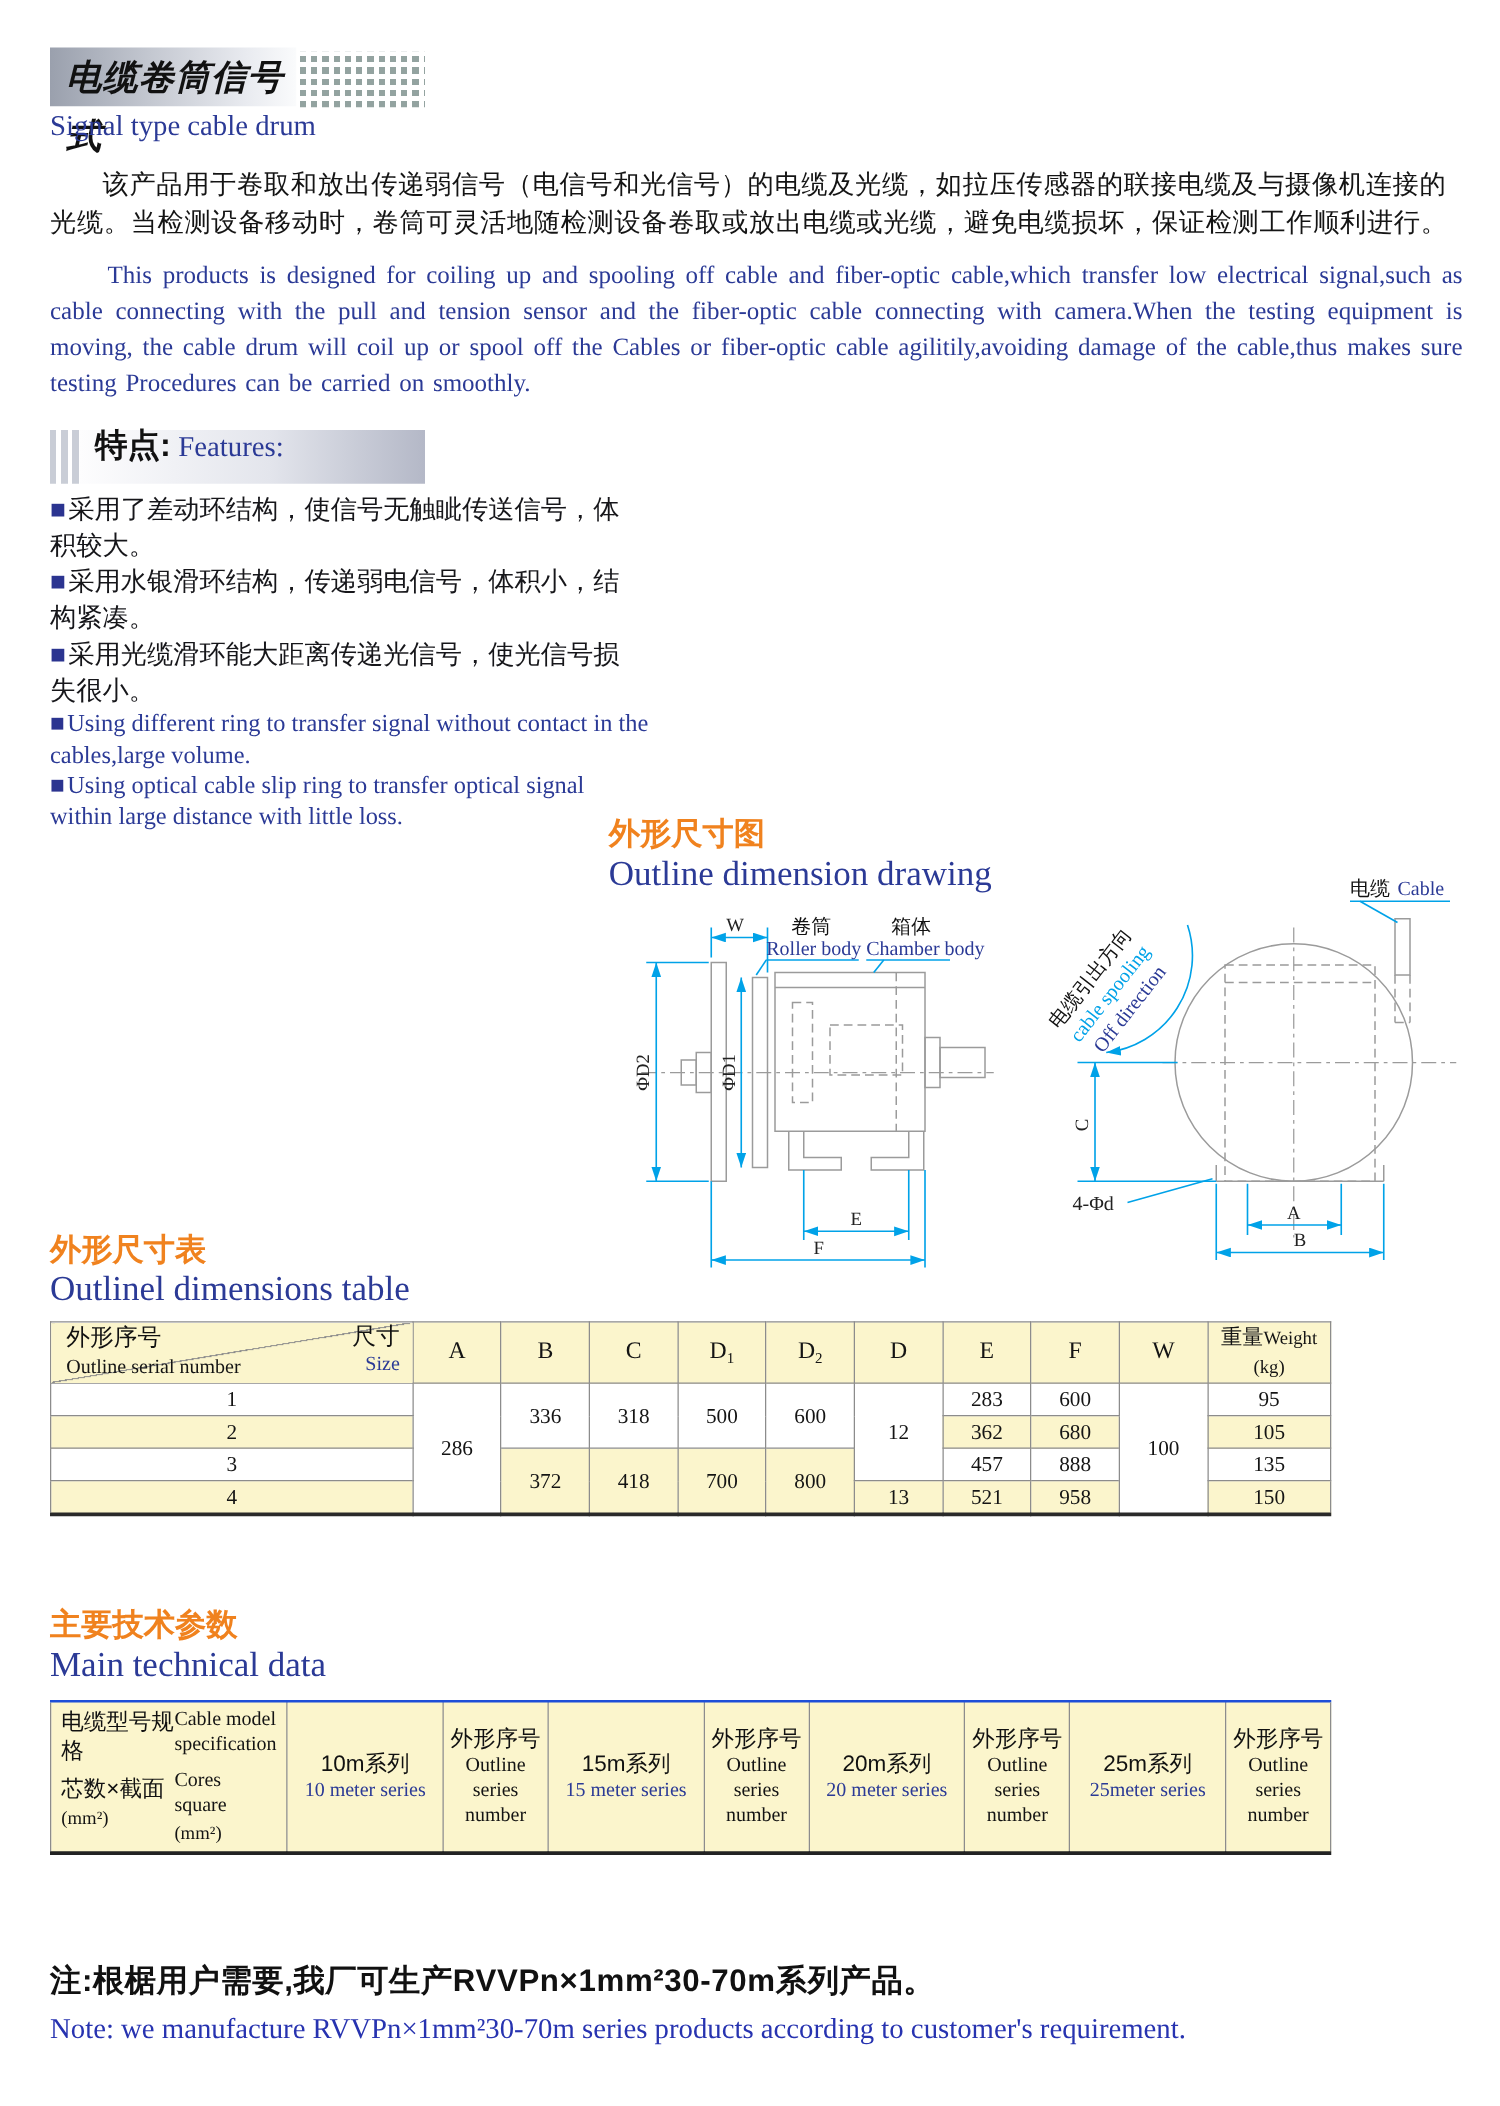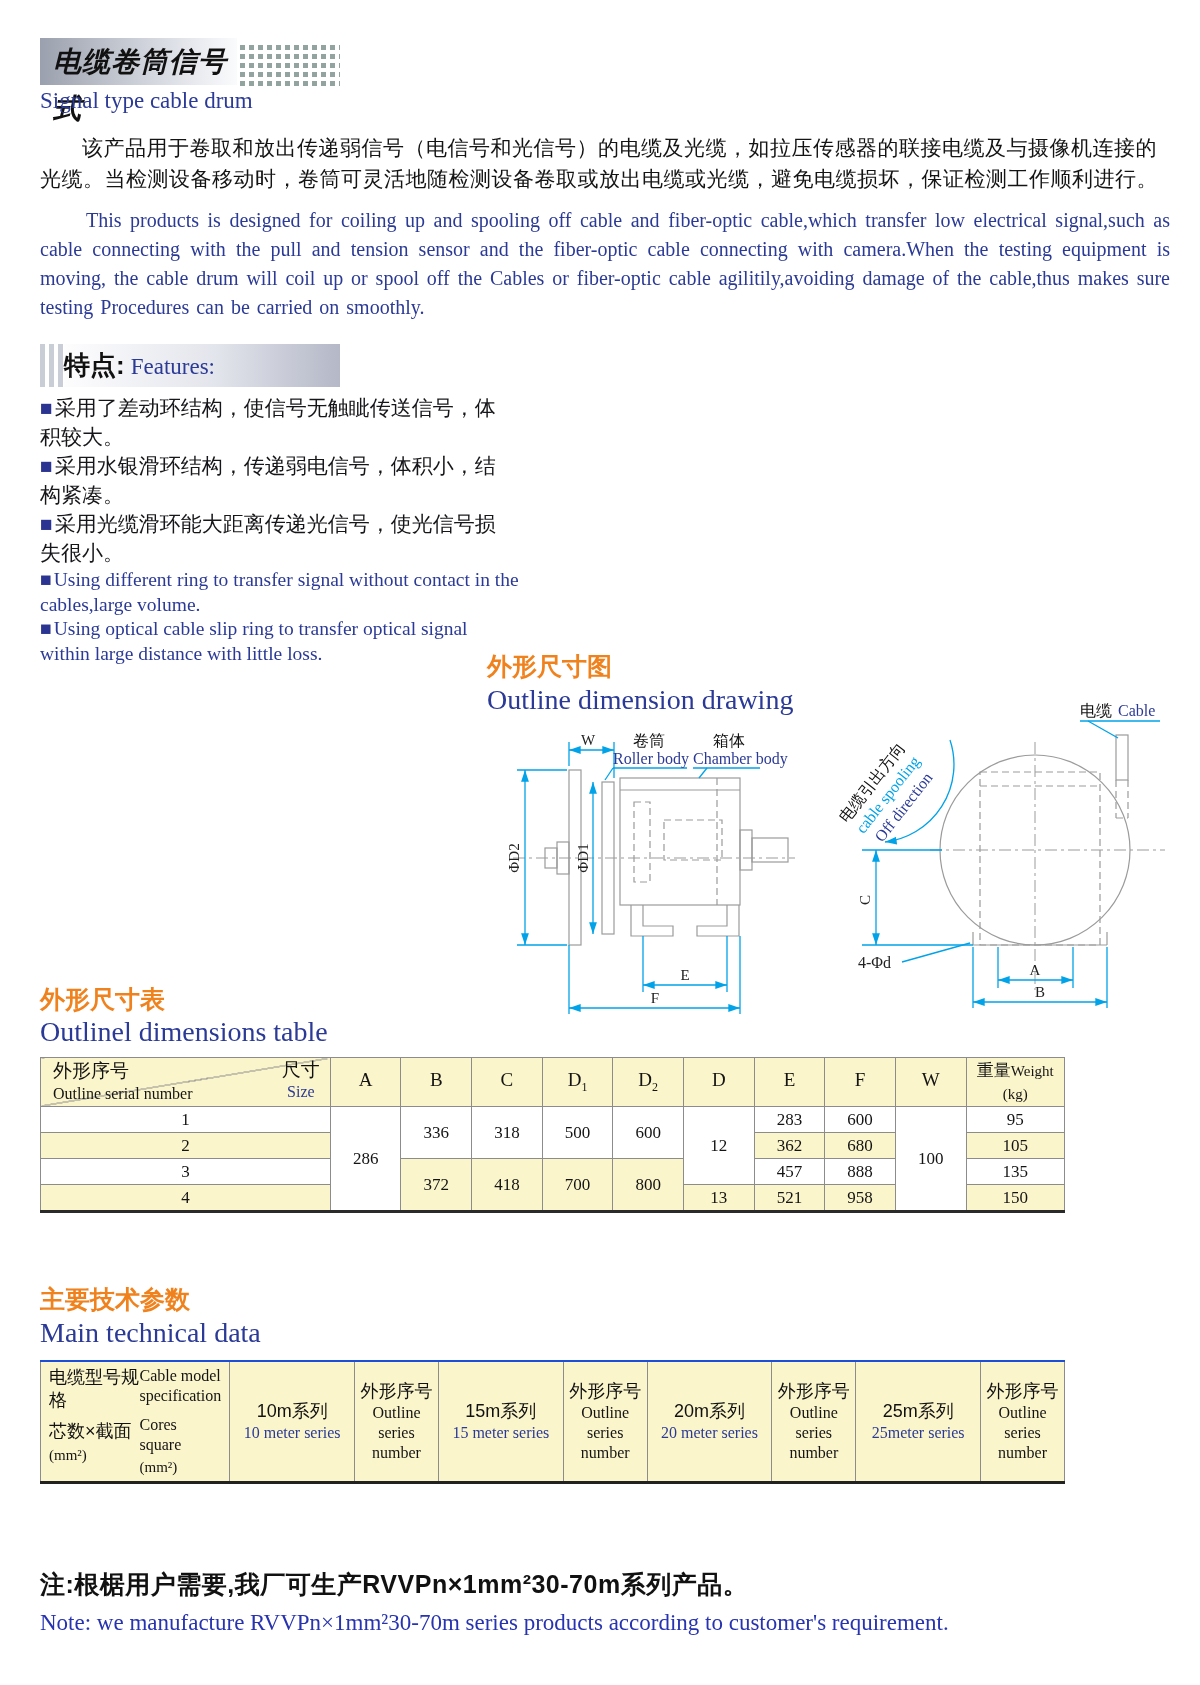--- a/index.html
+++ b/index.html
@@ -33,21 +33,21 @@
   .intro-cn{left:40px;top:132px;width:1128px;font-size:21px;line-height:31px;
     text-indent:42px;color:#141414;letter-spacing:.5px;}
   .intro-en{left:40px;top:206px;width:1130px;font-size:20px;line-height:29px;
     text-align:justify;text-indent:46px;word-spacing:2px;}
 
   
   .feat-head{left:40px;top:344px;width:300px;height:43px;display:flex;}
   .feat-bars{width:24px;height:43px;
     background:repeating-linear-gradient(90deg,#c9cdd6 0 5px,#ffffff 5px 9px);}
   .feat-box{flex:1;background:linear-gradient(90deg,#fdfdfe 0%,#e3e5ec 55%,#b4b8c7 100%);
-    line-height:43px;white-space:nowrap;}
+    padding-left:12px;line-height:25px;white-space:nowrap;}
   .feat-box .cnh{font-size:26px;font-weight:bold;color:#111;}
   .feat-box .enh{font-size:23px;margin-left:6px;}
   .feat-cn{left:40px;top:393px;width:470px;font-size:21px;line-height:29px;color:#16161a;}
   .feat-en{left:40px;top:568px;width:480px;font-size:19.5px;line-height:24.5px;}
   .blt{color:#2b3490;margin-right:2px;}
 
   
   .h-cn{font-size:25px;font-weight:bold;}
   .h-en{font-size:28px;}
   .odd-cn{left:487px;top:650px;}
@@ -75,21 +75,21 @@
   .dims-table th,.dims-table td{border:1px solid #8c8c8c;text-align:center;padding:0;}
   .dims-table thead th{background:#fbf5cc;height:48px;font-weight:normal;
     font-family:"Liberation Serif",serif;font-size:19px;}
   .dims-table tbody td{height:25px;font-family:"Liberation Serif",serif;font-size:17px;}
   .yellow{background:#fbf5cc;}
   .corner{position:relative;
     background-image:linear-gradient(to bottom right,
       transparent calc(50% - 1px),#8c8c8c calc(50% - 1px),
       #8c8c8c 50%,transparent 50%) !important;
     background-color:#fbf5cc;}
-  .c-size{position:absolute;top:2px;right:10px;text-align:center;line-height:1.1;}
+  .c-size{position:absolute;top:2px;right:10px;text-align:right;line-height:1.1;}
   .c-size .cn{font-family:"Liberation Sans",sans-serif;font-size:19px;color:#111;display:block;}
   .c-size .en{font-size:16px;}
   .c-serial{position:absolute;left:12px;bottom:2px;text-align:left;line-height:1.15;}
   .c-serial .cn{font-family:"Liberation Sans",sans-serif;font-size:19px;color:#111;display:block;}
   .c-serial .en{font-size:16px;}
   .dims-table sub{font-size:12px;}
   .wt-h{line-height:1.2;}
   .wt-h .cn{font-family:"Liberation Sans",sans-serif;font-size:17px;}
   .wt-h .en{font-size:15px;}
 

